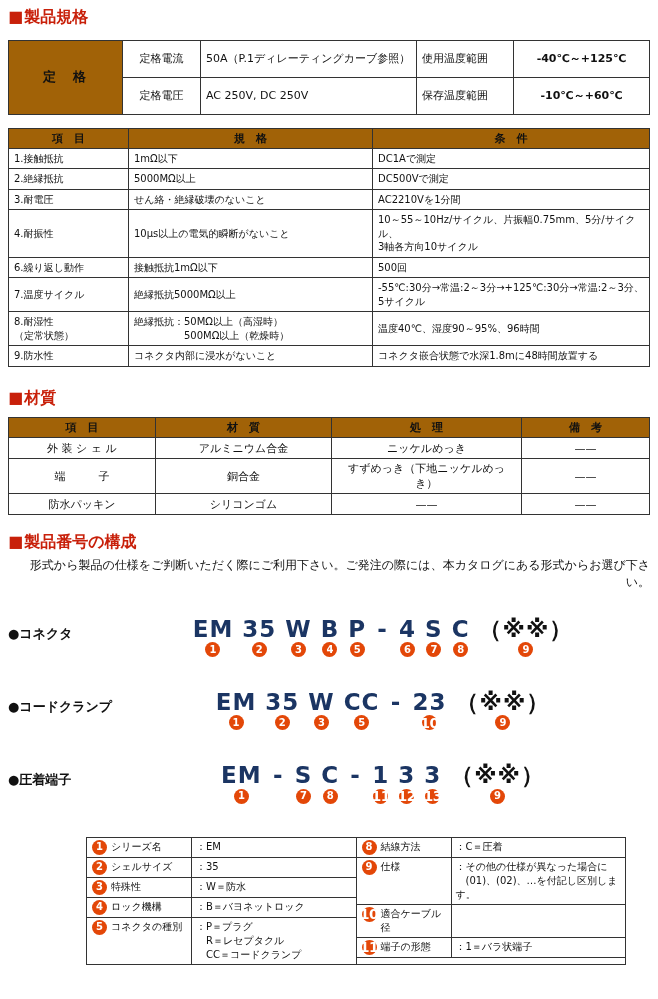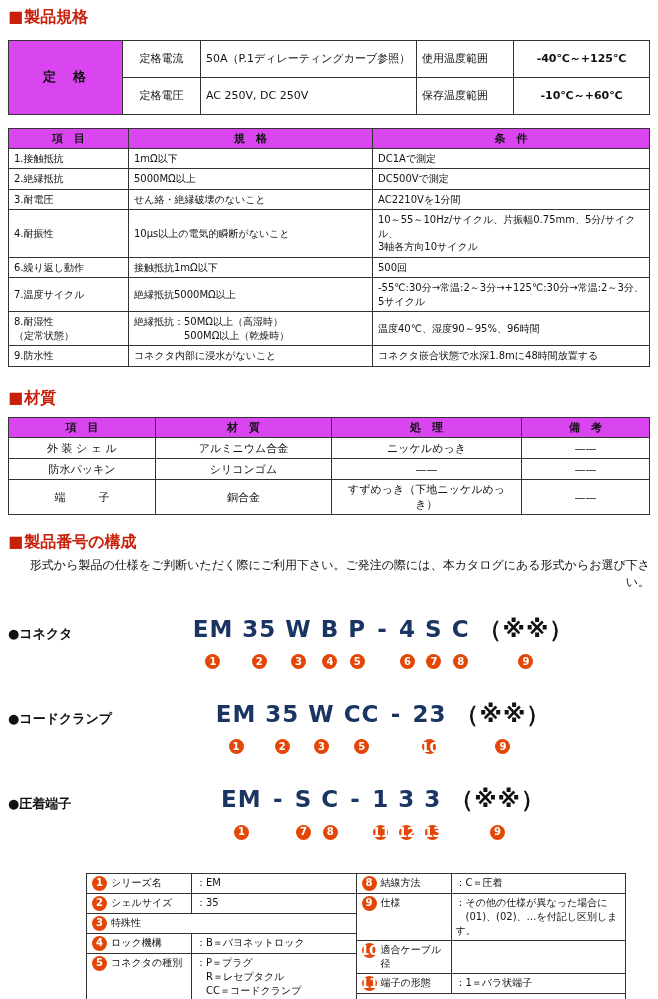--- a/index.html
+++ b/index.html
@@ -8,21 +8,21 @@
   .page{padding:6px 8px 0;}
 
   .sec-title{display:flex;align-items:center;font-size:16px;font-weight:bold;color:#c8200a;line-height:1.1;}
   .sec-title .marker{margin-right:1px;}
   .t-specs{margin:2px 0 14px;}
   .t-materials{margin:22px 0 11px;}
   .t-numbering{margin:18px 0 6px;}
 
   table{border-collapse:collapse;width:100%;table-layout:fixed;}
   td,th{border:1px solid #333;padding:2px 5px;font-weight:normal;vertical-align:middle;}
-  .hd{background:#d946ef;text-align:center;font-weight:bold;}
+  .hd{background:#a16207;text-align:center;font-weight:bold;}
 
   .rating{margin-bottom:13px;font-size:11px;}
   .rating td{height:37px;}
   .rating .rg{width:114px;font-size:13px;letter-spacing:2px;}
   .rating .ri{width:78px;text-align:center;}
   .rating .rv{width:216px;}
   .rating .rl{width:97px;padding-left:5px;}
   .rating .rt{text-align:center;font-weight:bold;}
 
   .spec{margin-bottom:22px;font-size:10px;}
@@ -36,21 +36,21 @@
   .materials td{height:21px;text-align:center;white-space:pre-line;}
   .materials th:nth-child(1),.materials td:nth-child(1){width:147px;}
   .materials th:nth-child(2),.materials td:nth-child(2){width:176px;}
   .materials th:nth-child(3),.materials td:nth-child(3){width:190px;}
 
   .intro{font-size:12px;margin:0 0 26px;text-align:right;}
 
   .part-row{display:flex;align-items:flex-start;margin-bottom:33px;}
   .part-label{flex:none;width:148px;font-size:13px;font-weight:bold;padding-top:8px;}
   .part-segs{flex:1;display:flex;justify-content:center;align-items:flex-start;gap:9px;padding-right:40px;}
-  .seg{display:flex;flex-direction:column;align-items:center;gap:12px;}
+  .seg{display:flex;flex-direction:column;align-items:center;gap:0;}
   .seg-text{font-size:23px;font-weight:bold;color:#1b3563;line-height:1.1;letter-spacing:1px;}
   .seg-text.dark{color:#111;}
 
   .circle{flex:none;width:15px;height:15px;border-radius:50%;background:#e34708;color:#fff;
           font-size:10px;font-weight:bold;display:inline-flex;align-items:center;justify-content:center;line-height:1;}
   .circle.two{font-size:14px;letter-spacing:-0.5px;}
   .circle.spacer{visibility:hidden;}
 
   .legend{display:flex;border:1px solid #333;margin:0 0 0 78px;width:540px;font-size:10px;line-height:1.4;}
   .lg-col{flex:1;display:flex;flex-direction:column;}
@@ -162,31 +162,31 @@
         </tr>
       </thead>
     <tbody>
         <tr>
           <td>外 装 シ ェ ル</td>
           <td>アルミニウム合金</td>
           <td>ニッケルめっき</td>
           <td>——</td>
         </tr>
         <tr>
+          <td>端　　　子</td>
+          <td>銅合金</td>
+          <td>すずめっき（下地ニッケルめっき）</td>
+          <td>——</td>
+        </tr>
+        <tr>
           <td>防水パッキン</td>
           <td>シリコンゴム</td>
           <td>——</td>
           <td>——</td>
         </tr>
-        <tr>
-          <td>端　　　子</td>
-          <td>銅合金</td>
-          <td>すずめっき（下地ニッケルめっき）</td>
-          <td>——</td>
-        </tr>
       </tbody>
   </table>
 
   <h2 class="sec-title t-numbering">
     <span class="marker">■</span>
     <span>製品番号の構成</span>
   </h2>
 
   <p class="intro">形式から製品の仕様をご判断いただく際にご利用下さい。ご発注の際には、本カタログにある形式からお選び下さい。</p>
 
@@ -326,20 +326,21 @@
             <span class="circle">2</span>
             <div class="lg-label">シェルサイズ</div>
           </div>
           <div class="lg-value">：35</div>
         </div>
         <div class="lg-row">
           <div class="lg-head">
             <span class="circle">3</span>
             <div class="lg-label">特殊性</div>
           </div>
+          <div class="lg-value">：W＝防水</div>
         </div>
         <div class="lg-row">
           <div class="lg-head">
             <span class="circle">4</span>
             <div class="lg-label">ロック機構</div>
           </div>
           <div class="lg-value">：B＝バヨネットロック</div>
         </div>
         <div class="lg-row">
           <div class="lg-head">

